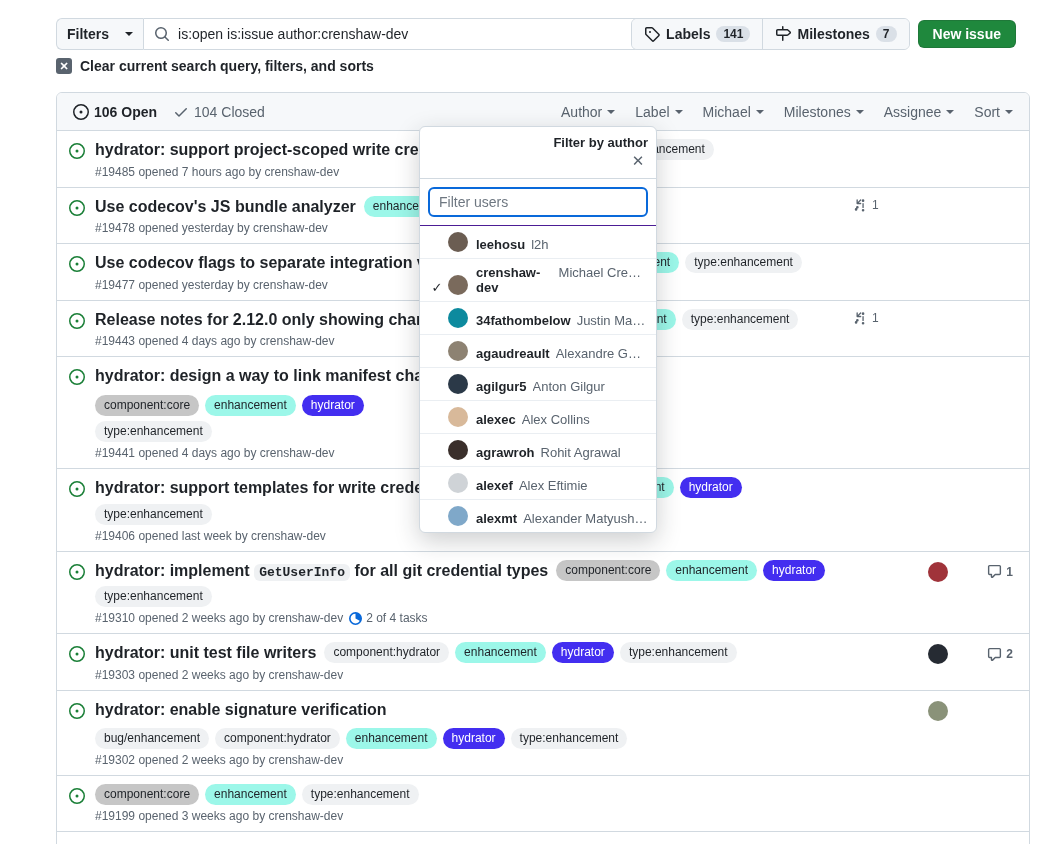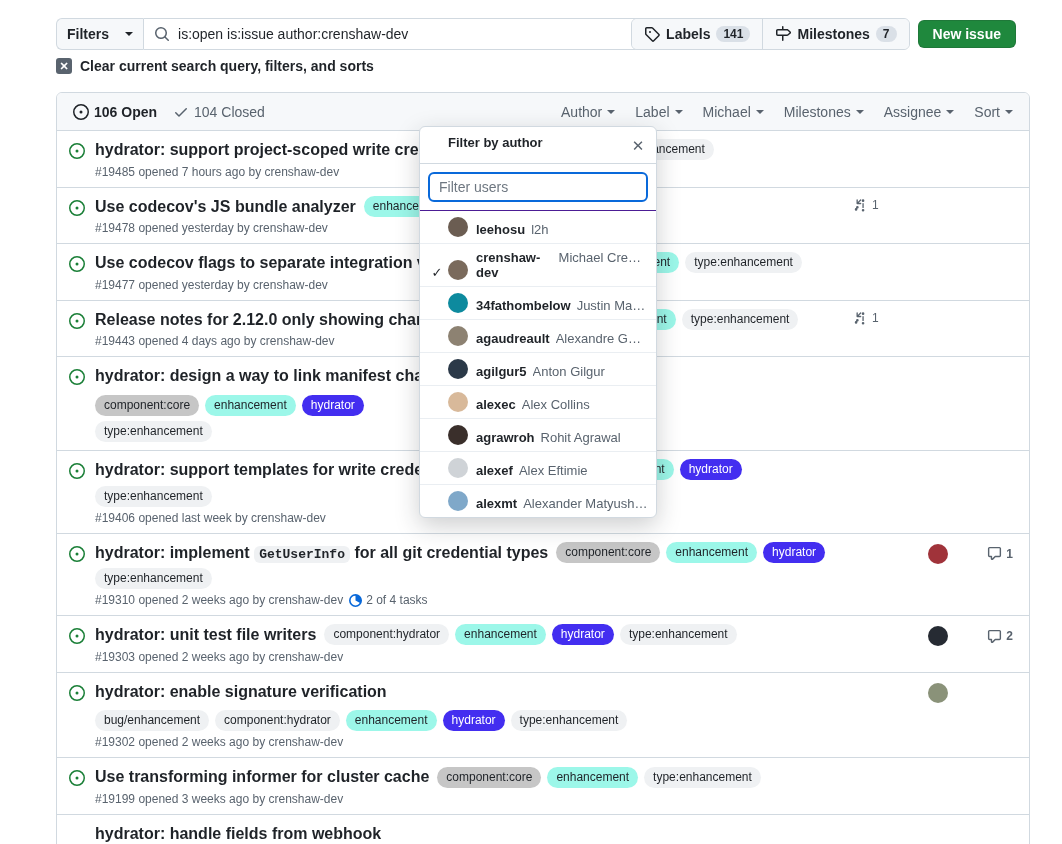--- a/index.html
+++ b/index.html
@@ -183,23 +183,24 @@
     position: absolute; left: 419px; top: 126px;
     width: 238px;
     background: #ffffff;
     border: 1px solid #d1d9e0;
     border-radius: 6px;
     box-shadow: 0 8px 24px rgba(31,35,40,0.22);
     overflow: hidden;
     z-index: 50;
   }
   .dd-head {
-    display: flex; align-items: flex-start;
-    padding: 8px 8px 8px 28px;
+    display: flex; align-items: flex-end;
+    padding: 8px 8px 8px 12px;
     border-bottom: 1px solid #d1d9e0;
+    flex-direction: column;
   }
   .dd-title { font-size: 13px; font-weight: 600; color: #1f2328; }
   .dd-close {
     margin-left: auto; cursor: pointer;
     width: 20px; height: 20px;
     display: flex; align-items: center; justify-content: center;
     color: #59636e; font-size: 15px; line-height: 1;
   }
   .dd-filter { padding: 8px; border-bottom: 1px solid #4c1d95; }
   .dd-input {
@@ -455,20 +456,23 @@
               <span class="issue-title">hydrator: design a way to link manifest changes to code changes</span>
               <span class="labels-inline">
                 <span class="lbl" style="background: rgb(198, 198, 198); color: rgb(31, 35, 40);">component:core</span>
                 <span class="lbl" style="background: rgb(156, 247, 233); color: rgb(31, 35, 40);">enhancement</span>
                 <span class="lbl" style="background: rgb(67, 46, 240); color: rgb(255, 255, 255);">hydrator</span>
               </span>
             </div>
             <div class="labels-second">
               <span class="lbl" style="background: rgb(239, 241, 243); color: rgb(31, 35, 40);">type:enhancement</span>
             </div>
+            <div class="meta">
+              <span>#19441 opened 4 days ago by crenshaw-dev</span>
+            </div>
           </div>
           <div class="row-right">
             <div class="pr-cell"></div>
             <div class="avatar-cell"></div>
             <div class="cmt-cell"></div>
           </div>
         </div>
         <div class="row">
           <div class="row-icon">
             <svg class="icon-svg" width="16" height="16" viewBox="0 0 16 16" fill="#1a7f37">
@@ -607,21 +611,20 @@
         </div>
         <div class="row">
           <div class="row-icon">
             <svg class="icon-svg" width="16" height="16" viewBox="0 0 16 16" fill="#1a7f37">
               <path d="M8 9.5a1.5 1.5 0 1 0 0-3 1.5 1.5 0 0 0 0 3Z"></path>
               <path d="M8 0a8 8 0 1 1 0 16A8 8 0 0 1 8 0ZM1.5 8a6.5 6.5 0 1 0 13 0 6.5 6.5 0 0 0-13 0Z"></path>
             </svg>
           </div>
           <div class="row-main">
             <div class="title-line">
-              <span class="issue-title">Use transforming informer for cluster cache</span>
               <span class="labels-inline">
                 <span class="lbl" style="background: rgb(198, 198, 198); color: rgb(31, 35, 40);">component:core</span>
                 <span class="lbl" style="background: rgb(156, 247, 233); color: rgb(31, 35, 40);">enhancement</span>
                 <span class="lbl" style="background: rgb(239, 241, 243); color: rgb(31, 35, 40);">type:enhancement</span>
               </span>
             </div>
             <div class="meta">
               <span>#19199 opened 3 weeks ago by crenshaw-dev</span>
             </div>
           </div>

